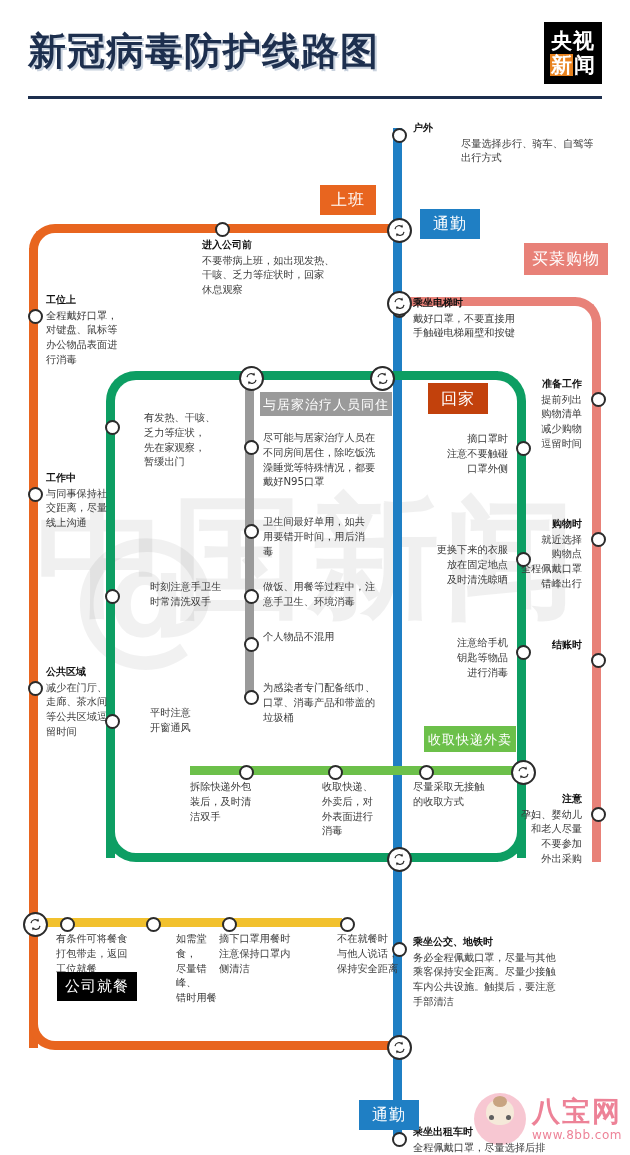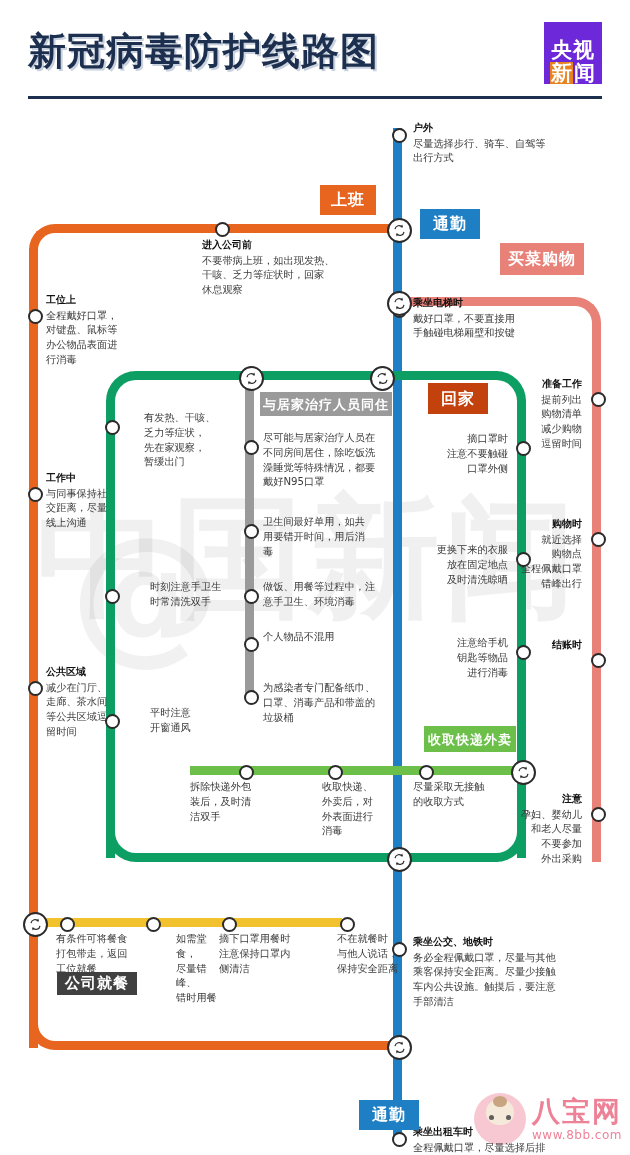--- a/index.html
+++ b/index.html
@@ -49,22 +49,22 @@
   .title{
     position:absolute;left:28px;top:26px;
     font-size:38px;font-weight:bold;color:#1d2f4e;
     letter-spacing:1px;
     font-family:"DejaVu Sans","Liberation Sans",sans-serif;
     text-shadow:2px 2px 0 #c9d2de;
     white-space:nowrap;
   }
   .logo{
     position:absolute;right:28px;top:22px;width:58px;height:62px;
-    background:#6d28d9;display:flex;flex-direction:column;
-    align-items:center;justify-content:flex-end;gap:1px;
+    background:#000000;display:flex;flex-direction:column;
+    align-items:center;justify-content:center;gap:1px;
   }
   .logo .l1{color:#fff;font-size:21px;font-weight:bold;letter-spacing:1px;line-height:1.05;}
   .logo .l2{display:flex;line-height:1.05;}
   .logo .l2 .a{background:#e8821e;color:#fff;font-size:21px;font-weight:bold;padding:0 1px;}
   .logo .l2 .b{color:#fff;font-size:21px;font-weight:bold;padding:0 1px;}
   .hrule{position:absolute;left:28px;top:96px;width:574px;height:3px;background:#1d2f4e;}
 
   
   .line{position:absolute;}
   .vline{width:9px;}
@@ -89,21 +89,21 @@
   .node{position:absolute;z-index:5;}
   .node .hd{
     font-size:10px;font-weight:bold;color:#111;line-height:1.15;
     margin-bottom:3px;white-space:nowrap;
   }
   .node .bd{font-size:10.2px;color:#3b3b3b;line-height:1.45;}
   .node.r{text-align:right;}
 
   
   .tag{
-    position:absolute;z-index:9;color:#fff;font-weight:bold;
+    position:absolute;z-index:9;color:#fff;font-weight:normal;
     display:flex;align-items:center;justify-content:center;
     letter-spacing:1px;line-height:1;text-align:right;
   }
   .tag.t16{font-size:16px;}
   .tag.t15{font-size:15px;}
   .tag.t13{font-size:13px;}
 </style>
 </head>
 <body>
 
@@ -253,30 +253,30 @@
     <svg width="13" height="13" viewBox="0 0 13 13">
       <path d="M2 5.2a4.2 4.2 0 0 1 7.4-2.1" stroke="#2b2b2b" stroke-width="1.2" fill="none"></path>
       <path d="M11 7.8a4.2 4.2 0 0 1-7.4 2.1" stroke="#2b2b2b" stroke-width="1.2" fill="none"></path>
       <path d="M9.4 0.6l0.4 2.8-2.7-0.5z" fill="#2b2b2b"></path>
       <path d="M3.6 12.4l-0.4-2.8 2.7 0.5z" fill="#2b2b2b"></path>
     </svg>
   </div>
 
   <div class="tag t16" style="left:420px;top:209px;width:60px;height:30px;background:#1f7fc4;">通勤</div>
   <div class="tag t16" style="left:320px;top:185px;width:56px;height:30px;background:#e8651f;">上班</div>
-  <div class="tag t16" style="left:500px;top:243px;width:84px;height:32px;background:#e88178;">买菜购物</div>
+  <div class="tag t16" style="left:524px;top:243px;width:84px;height:32px;background:#e88178;">买菜购物</div>
   <div class="tag t16" style="left:428px;top:383px;width:60px;height:31px;background:#c2410c;">回家</div>
   <div class="tag t13" style="left:260px;top:392px;width:132px;height:24px;background:#9a9a9a;">与居家治疗人员同住</div>
   <div class="tag t13" style="left:424px;top:726px;width:92px;height:26px;background:#6cc04a;">收取快递外卖</div>
-  <div class="tag t15" style="left:57px;top:972px;width:80px;height:23px;background:#404040;">公司就餐</div>
+  <div class="tag t15" style="left:57px;top:972px;width:80px;height:29px;background:#000000;">公司就餐</div>
   <div class="tag t16" style="left:359px;top:1100px;width:60px;height:30px;background:#1f7fc4;">通勤</div>
 
   <div class="node" style="left:413px;top:122px;width:200px;">
     <div class="hd">户外</div>
-    <div class="bd" style="white-space:pre-line;">尽量选择步行、骑车、自驾等
+    <div class="bd" style="white-space:pre-line;margin-left:48px;">尽量选择步行、骑车、自驾等
 出行方式</div>
   </div>
 
   <div class="node" style="left:413px;top:297px;width:200px;">
     <div class="hd">乘坐电梯时</div>
     <div class="bd" style="white-space:pre-line;">戴好口罩，不要直接用
 手触碰电梯厢壁和按键</div>
   </div>
 
   <div class="node" style="left:413px;top:936px;width:205px;">

